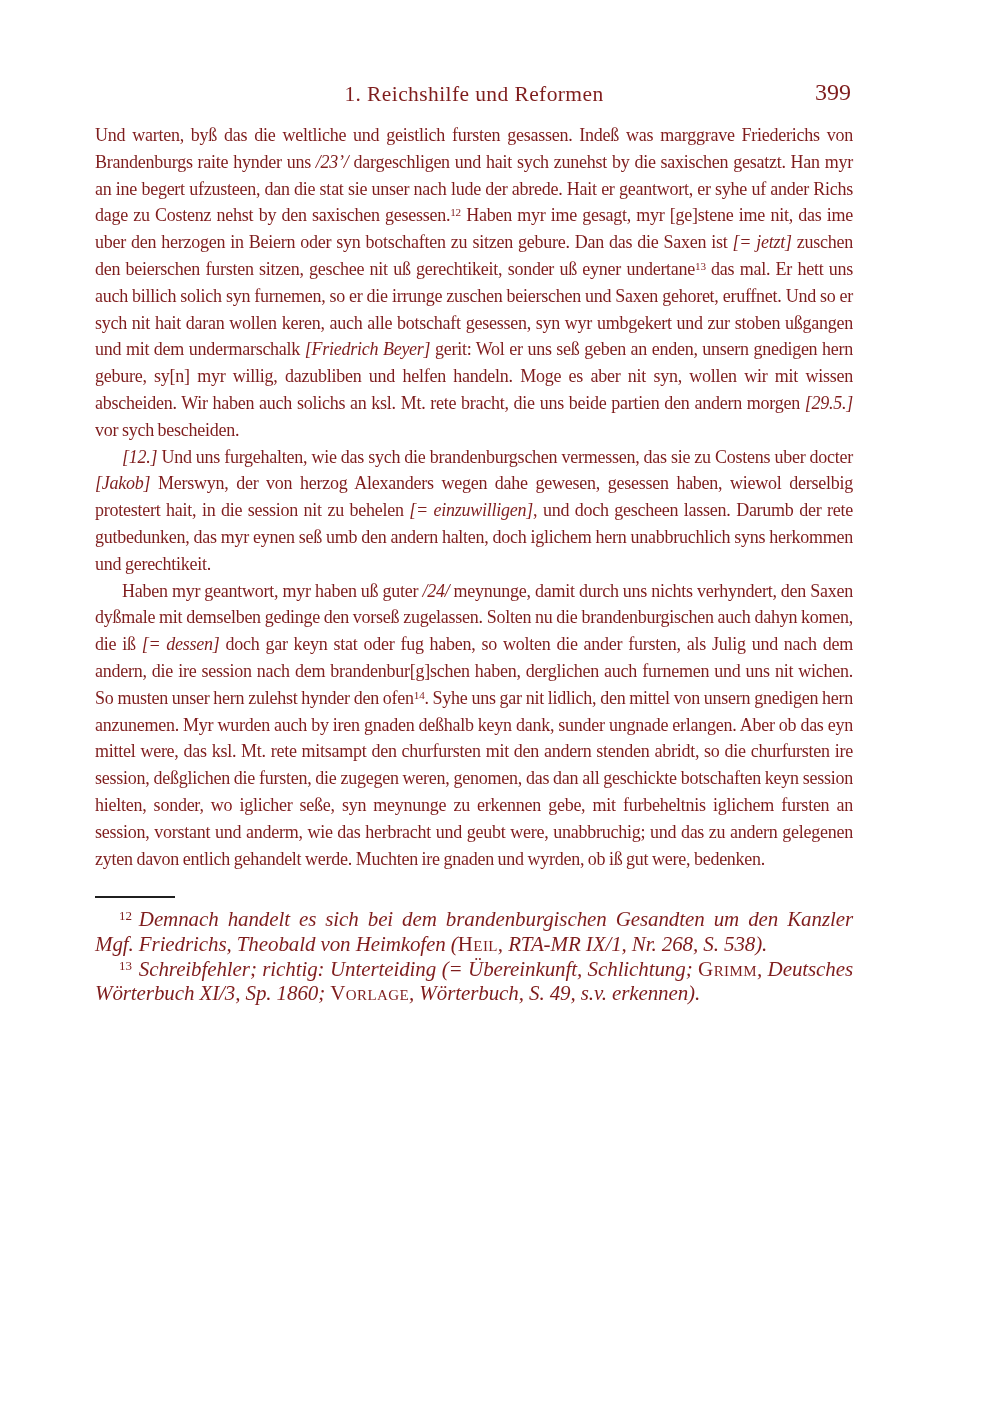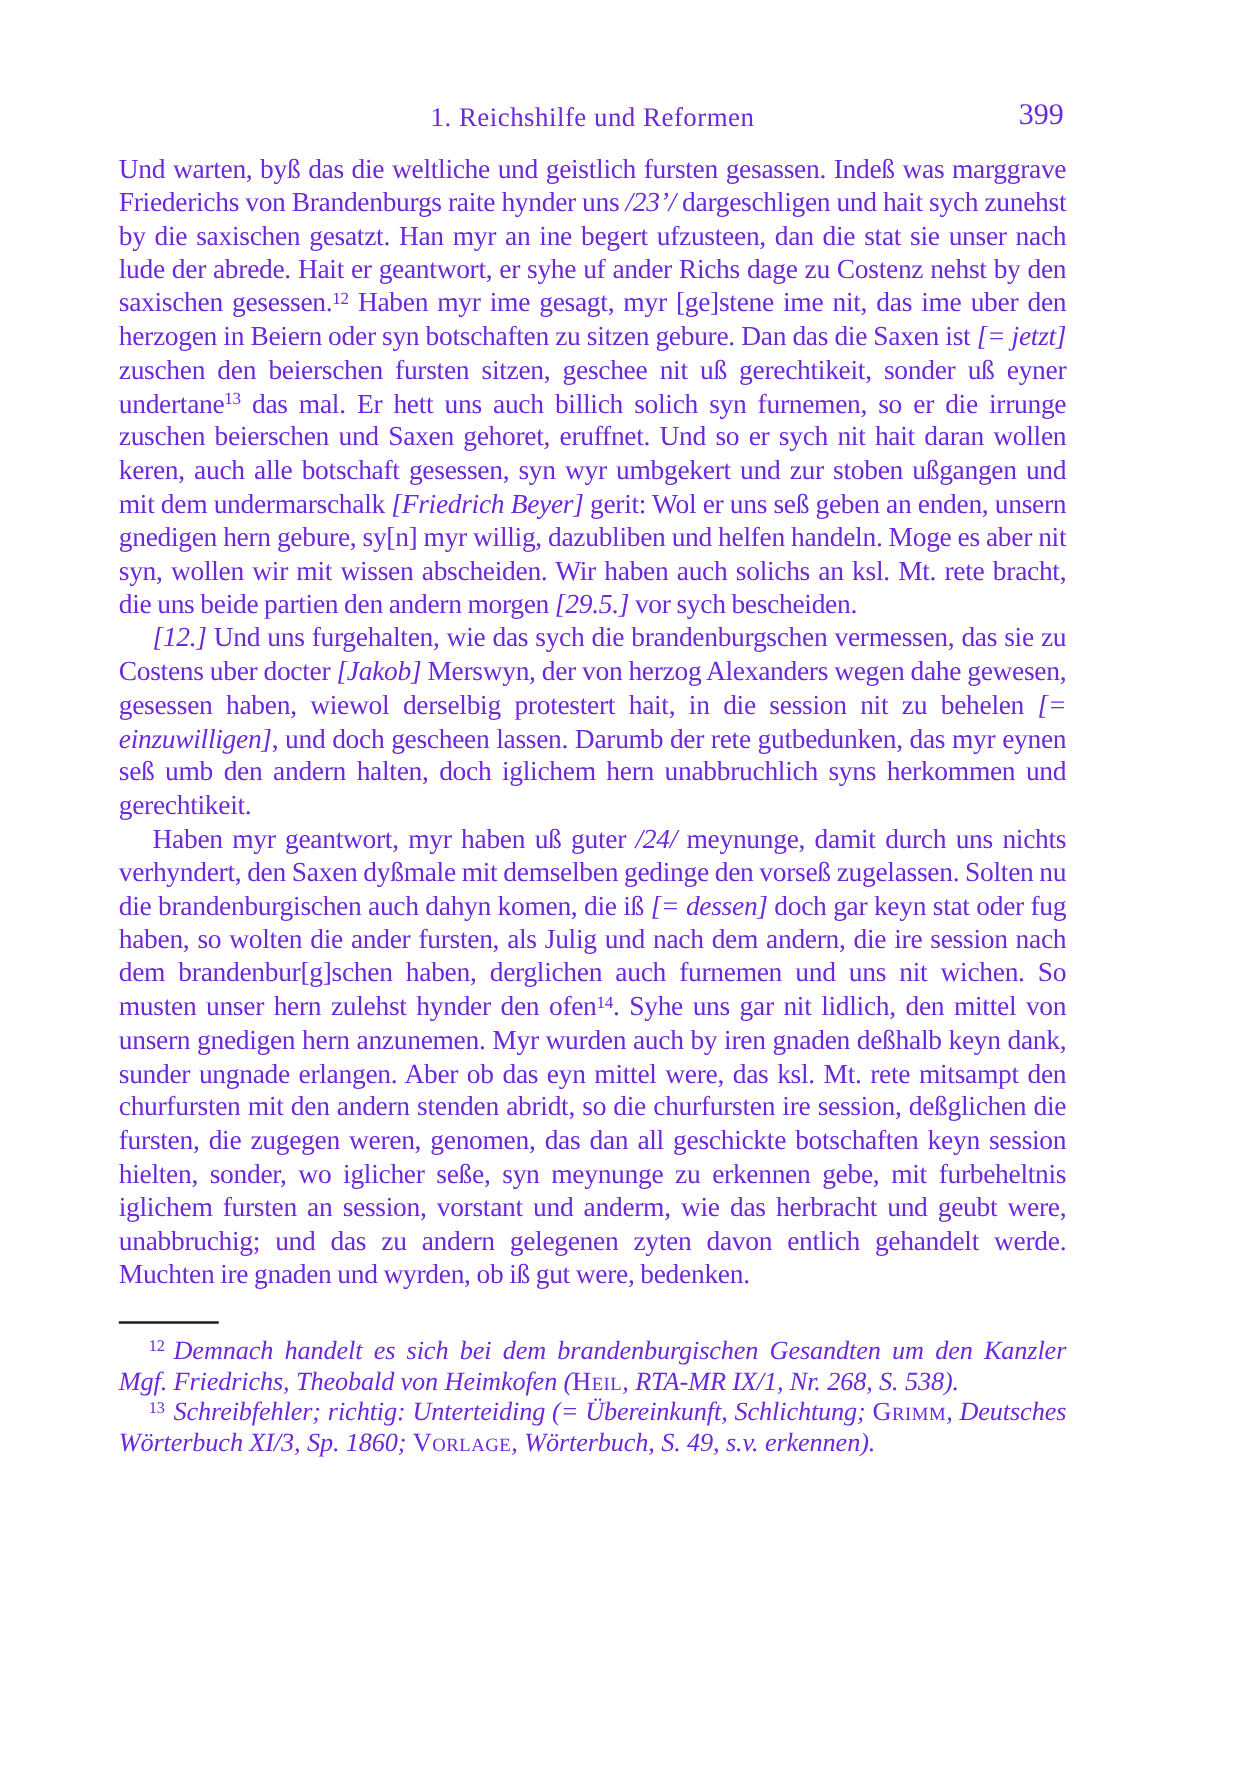--- a/index.html
+++ b/index.html
@@ -5,21 +5,21 @@
   html, body {
     margin: 0;
     padding: 0;
     background: #ffffff;
   }
   .page {
     position: relative;
     width: 1004px;
     height: 1418px;
     background: #ffffff;
-    color: #6d28d9;
+    color: #7f1d1d;
     font-family: "Liberation Serif", "DejaVu Serif", serif;
     overflow: hidden;
   }
   .text-block {
     position: absolute;
     left: 95px;
     top: 82px;
     width: 758px;
   }
   .running-head {
@@ -35,21 +35,21 @@
     text-align: center;
     letter-spacing: 0.4px;
   }
   .running-head .page-number {
     position: absolute;
     right: 2px;
     top: -3px;
     font-size: 24px;
   }
   .body-text {
-    font-size: 22px;
+    font-size: 18px;
     line-height: 26.8px;
     text-align: justify;
     letter-spacing: -0.25px;
     word-spacing: -0.6px;
   }
   .body-text p {
     margin: 0;
   }
   .body-text p.indent {
     text-indent: 27px;

